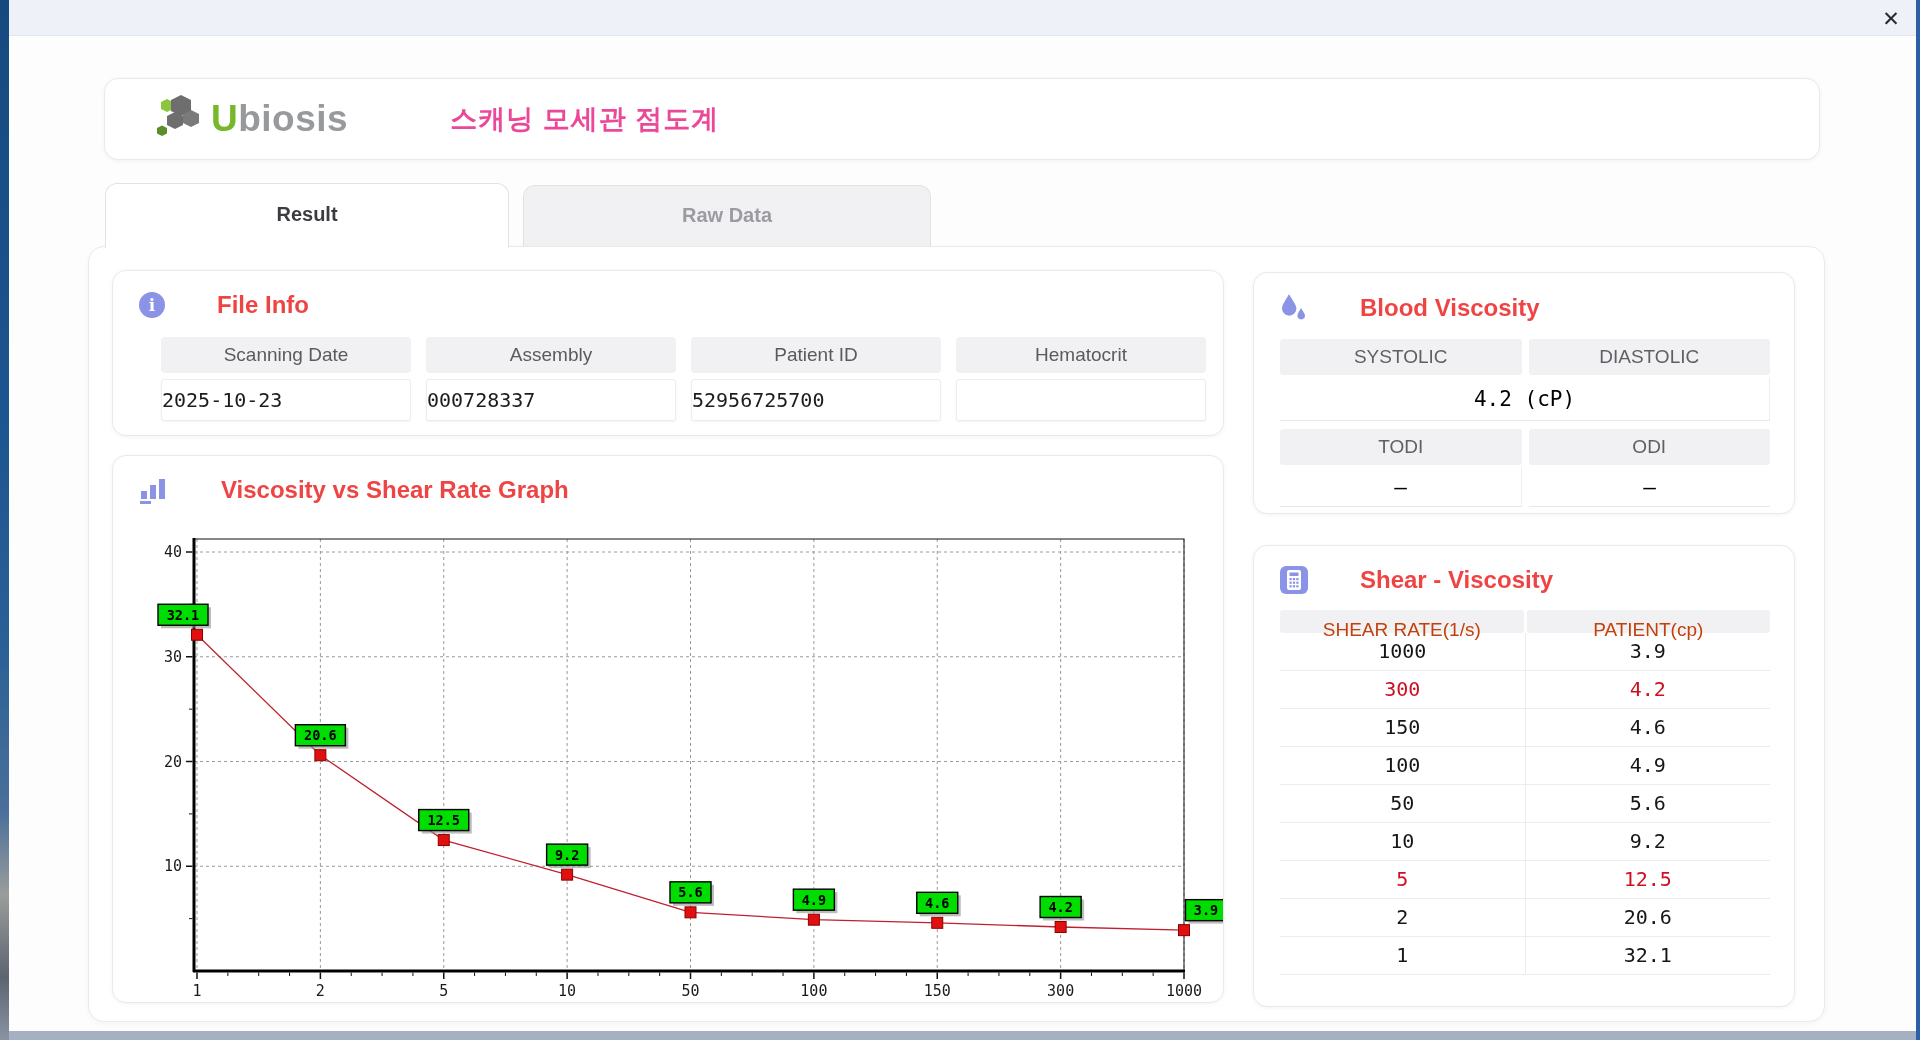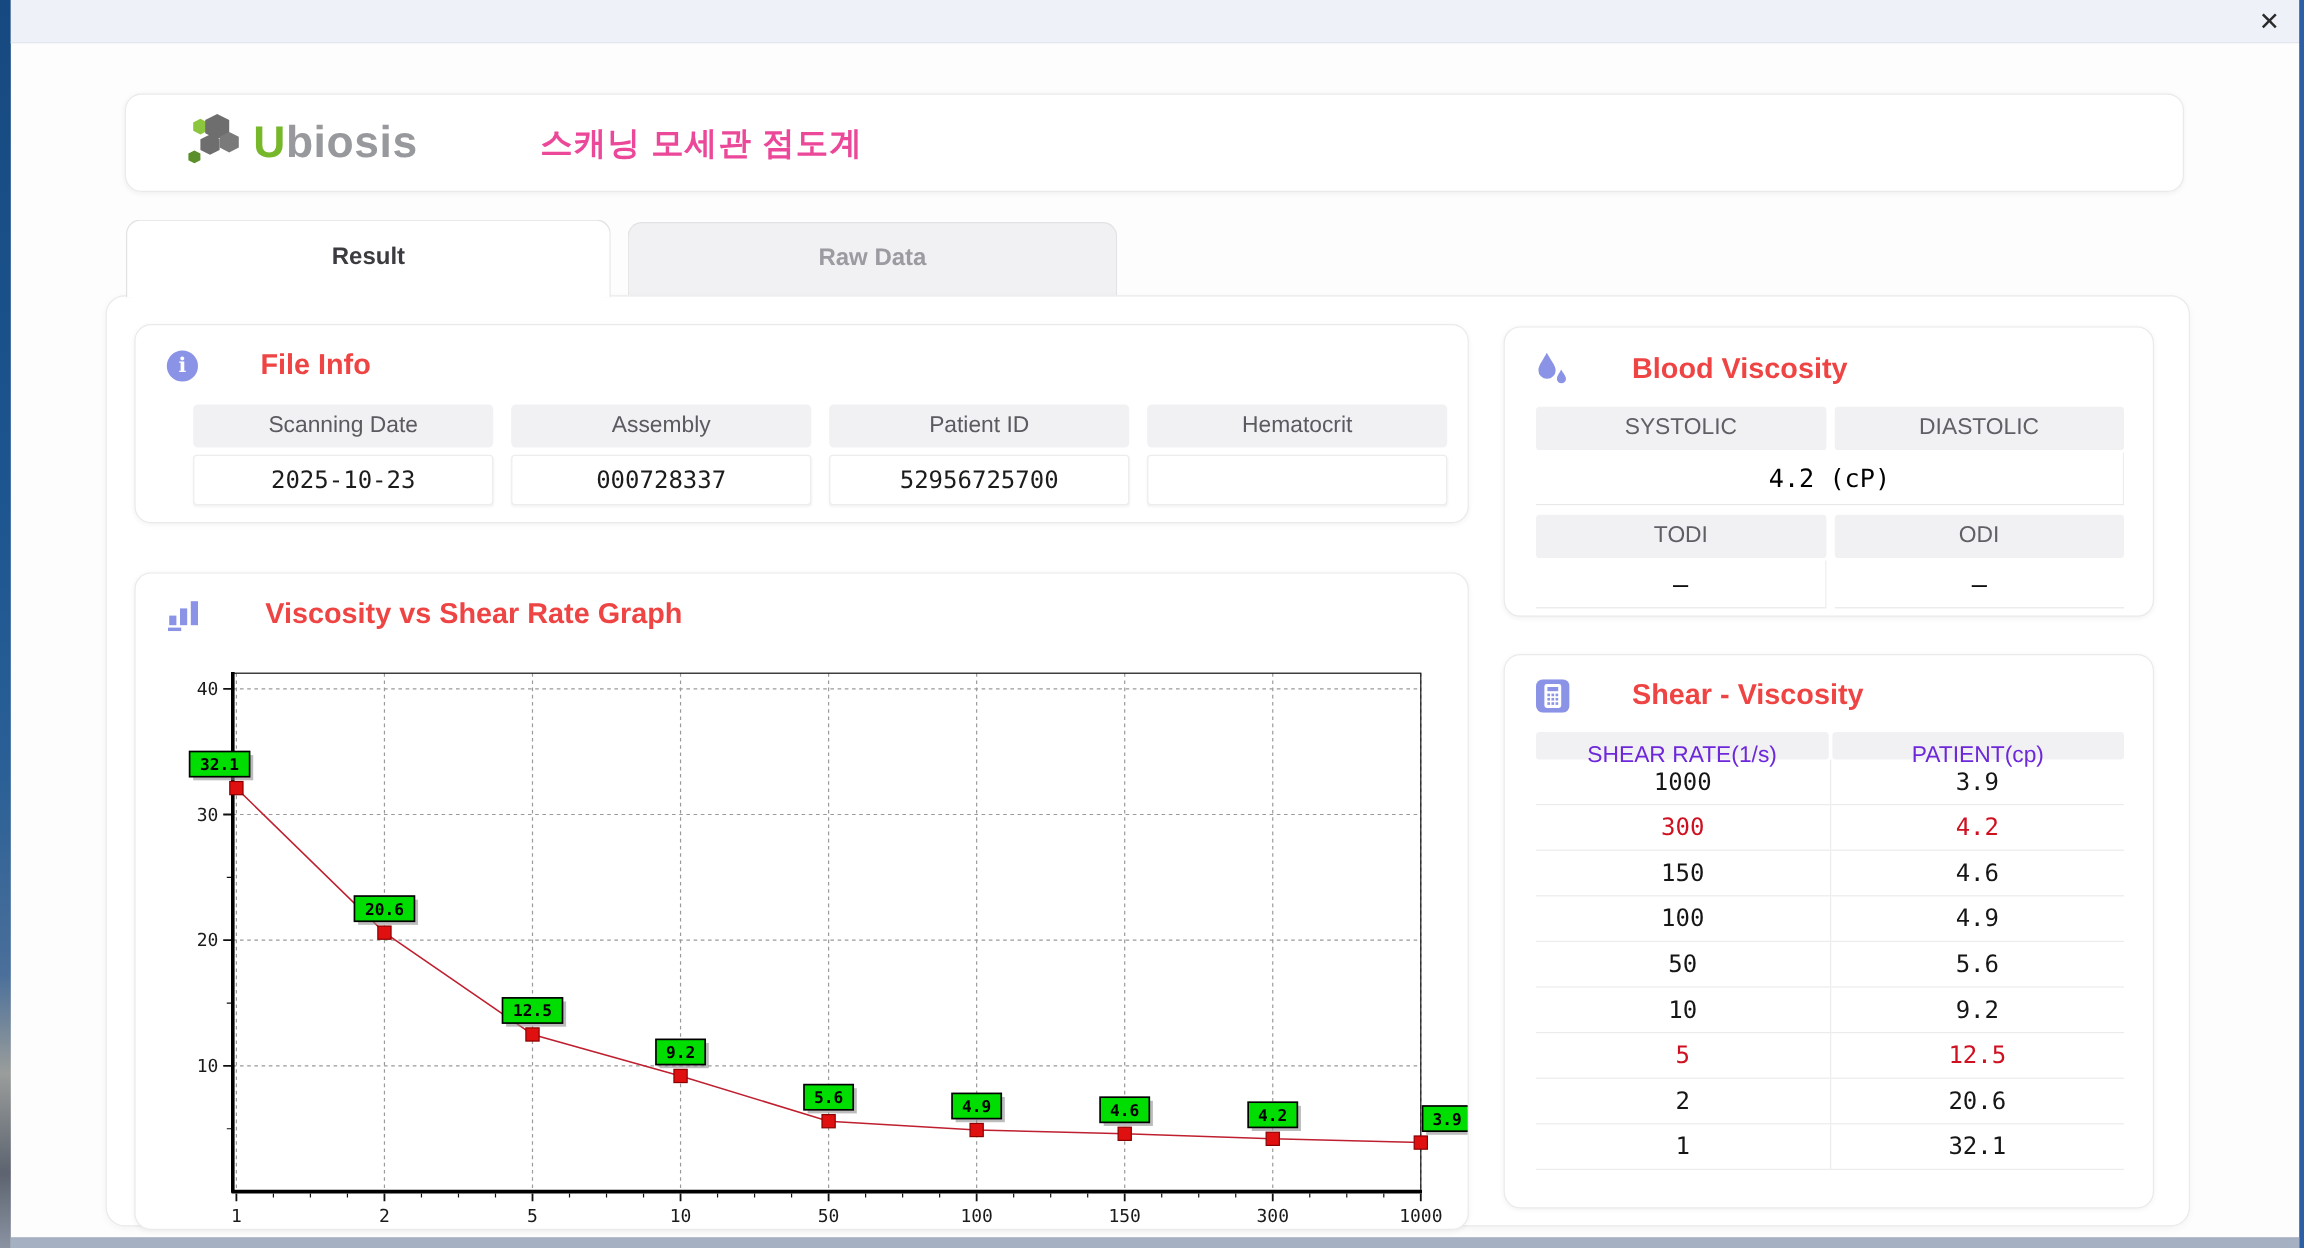--- a/index.html
+++ b/index.html
@@ -41,43 +41,43 @@
   .info-circle { width:26px; height:26px; border-radius:50%; background:#8b93e6; color:#fff; font-weight:bold;
     font-size:17px; text-align:center; line-height:26px; font-family:"DejaVu Serif", serif; }
 
   
   .file-card { left:112px; top:270px; width:1112px; height:166px; z-index:4; padding:20px 0 0 26px; }
   .fields { position:absolute; left:48px; top:66px; display:flex; gap:15px; }
   .field { width:250px; }
   .field-label { height:36px; background:#f1f1f3; border-radius:4px; text-align:center; line-height:36px;
     font-size:19px; color:#5a5a60; }
   .field-value { height:42px; margin-top:6px; background:#fff; border:1px solid #ededef; border-radius:3px;
-    box-shadow:0 1px 2px rgba(0,0,0,.05); text-align:center; line-height:40px; font-size:20px; color:#1c1c1c;
+    box-shadow:0 1px 2px rgba(0,0,0,.05); text-align:left; line-height:40px; font-size:20px; color:#1c1c1c;
     font-family:"DejaVu Sans Mono", monospace; }
 
   
-  .graph-card { left:112px; top:477px; width:1112px; height:548px; z-index:4; }
+  .graph-card { left:112px; top:455px; width:1112px; height:548px; z-index:4; }
   .graph-card .sec-head { position:absolute; left:26px; top:20px; }
   .chart-wrap { position:absolute; left:0; top:0; width:1110px; height:546px; }
 
   
   .blood-card { left:1253px; top:272px; width:542px; height:242px; z-index:4; padding:20px 0 0 26px; }
   .mini-table { position:absolute; left:26px; top:66px; width:490px; }
   .mini-row { display:flex; gap:7px; }
   .mini-cell { flex:1; text-align:center; }
   .mini-label { background:#f1f1f3; height:36px; line-height:36px; font-size:19px; color:#5f5f66; border-radius:3px; }
   .mini-value { height:44px; line-height:44px; font-size:21px; color:#000000; font-family:"DejaVu Sans Mono", monospace;
     border-bottom:1px solid #e8e8ea; background:#fff; }
   .mini-row + .mini-row { margin-top:2px; }
 
   .shear-card { left:1253px; top:545px; width:542px; height:462px; z-index:4; padding:20px 0 0 26px; }
   .shear-table { position:absolute; left:26px; top:64px; width:490px; }
   .shear-head { display:flex; gap:3px; }
   .shear-head div { flex:1; background:#f1f1f3; height:23px; line-height:40px; text-align:center;
-    font-size:19px; color:#6d28d9; border-radius:3px; }
+    font-size:19px; color:#c2410c; border-radius:3px; }
   .shear-row { display:flex; border-bottom:1px solid #ececee; }
   .shear-row div { flex:1; height:37px; line-height:37px; text-align:center; font-size:20px; color:#161616;
     font-family:"DejaVu Sans Mono", monospace; }
   .shear-row div:first-child { border-right:1px solid #ececee; }
   .shear-row.hl div { color:#cf1020; }
 </style>
 </head>
 <body>
 
 <div class="screen">

